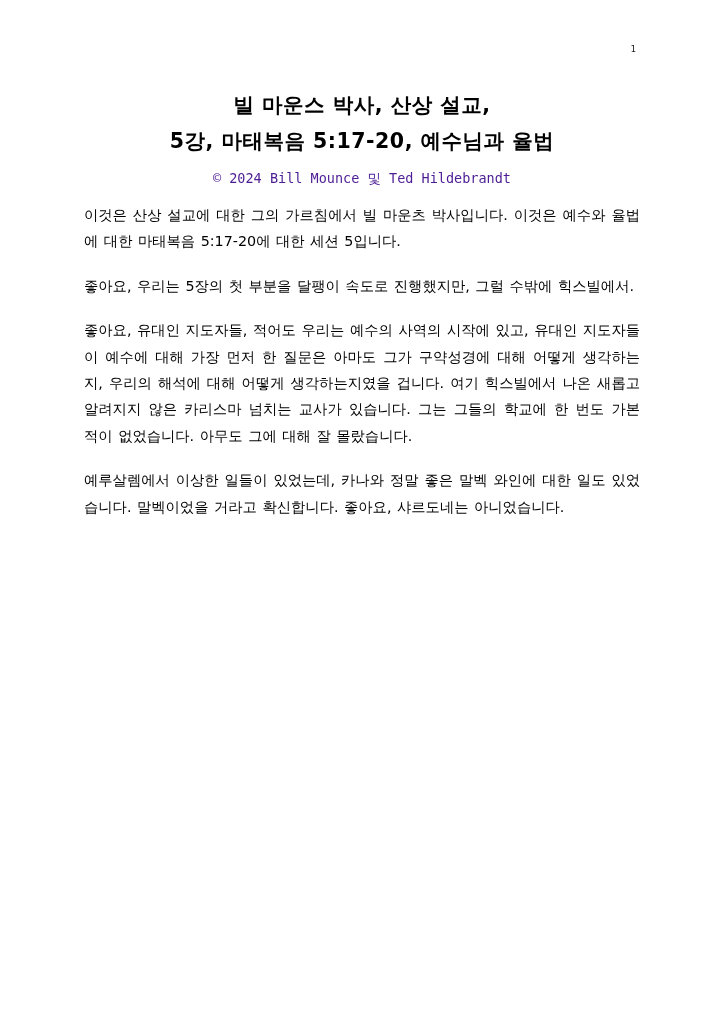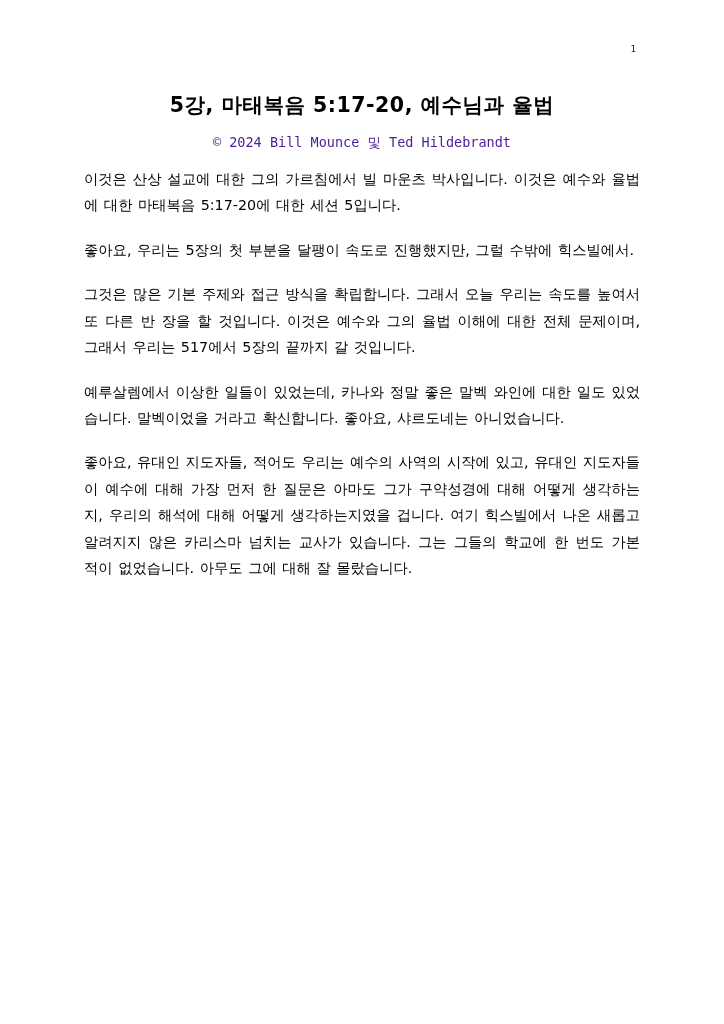--- a/index.html
+++ b/index.html
@@ -82,31 +82,31 @@
 </head>
 <body>
 
 <div class="page">
 
   <div class="page-number">1</div>
 
   <div class="content">
 
     <div class="title-block">
+      <div class="title-line">빌 마운스 박사,  산상 설교,</div>
       <div class="title-line">5강,  마태복음 5:17-20,  예수님과 율법</div>
     </div>
 
     <div class="byline">
       <span>© 2024 Bill Mounce</span>
       <span class="kr">및</span>
       <span>Ted Hildebrandt</span>
     </div>
 
     <div class="body-text">
       <p class="para">이것은 산상 설교에 대한 그의 가르침에서 빌 마운츠 박사입니다. 이것은 예수와 율법에 대한 마태복음 5:17-20에 대한 세션 5입니다.</p>
       <p class="para">좋아요, 우리는 5장의 첫 부분을 달팽이 속도로 진행했지만, 그럴 수밖에 힉스빌에서.</p>
-      <p class="para">그것은 많은 기본 주제와 접근 방식을 확립합니다. 그래서 오늘 우리는 속도를 높여서 또 다른 반 장을 할 것입니다. 이것은 예수와 그의 율법 이해에 대한 전체 문제이며, 그래서 우리는 517에서 5장의 끝까지 갈 것입니다.</p>
+      <p class="para">좋아요, 유대인 지도자들, 적어도 우리는 예수의 사역의 시작에 있고, 유대인 지도자들이 예수에 대해 가장 먼저 한 질문은 아마도 그가 구약성경에 대해 어떻게 생각하는지, 우리의 해석에 대해 어떻게 생각하는지였을 겁니다. 여기 힉스빌에서 나온 새롭고 알려지지 않은 카리스마 넘치는 교사가 있습니다. 그는 그들의 학교에 한 번도 가본 적이 없었습니다. 아무도 그에 대해 잘 몰랐습니다.</p>
       <p class="para">예루살렘에서 이상한 일들이 있었는데, 카나와 정말 좋은 말벡 와인에 대한 일도 있었습니다. 말벡이었을 거라고 확신합니다. 좋아요, 샤르도네는 아니었습니다.</p>
-      <p class="para">좋아요, 유대인 지도자들, 적어도 우리는 예수의 사역의 시작에 있고, 유대인 지도자들이 예수에 대해 가장 먼저 한 질문은 아마도 그가 구약성경에 대해 어떻게 생각하는지, 우리의 해석에 대해 어떻게 생각하는지였을 겁니다. 여기 힉스빌에서 나온 새롭고 알려지지 않은 카리스마 넘치는 교사가 있습니다. 그는 그들의 학교에 한 번도 가본 적이 없었습니다. 아무도 그에 대해 잘 몰랐습니다.</p>
     </div>
 
   </div>
 </div>
 
 </body></html>

